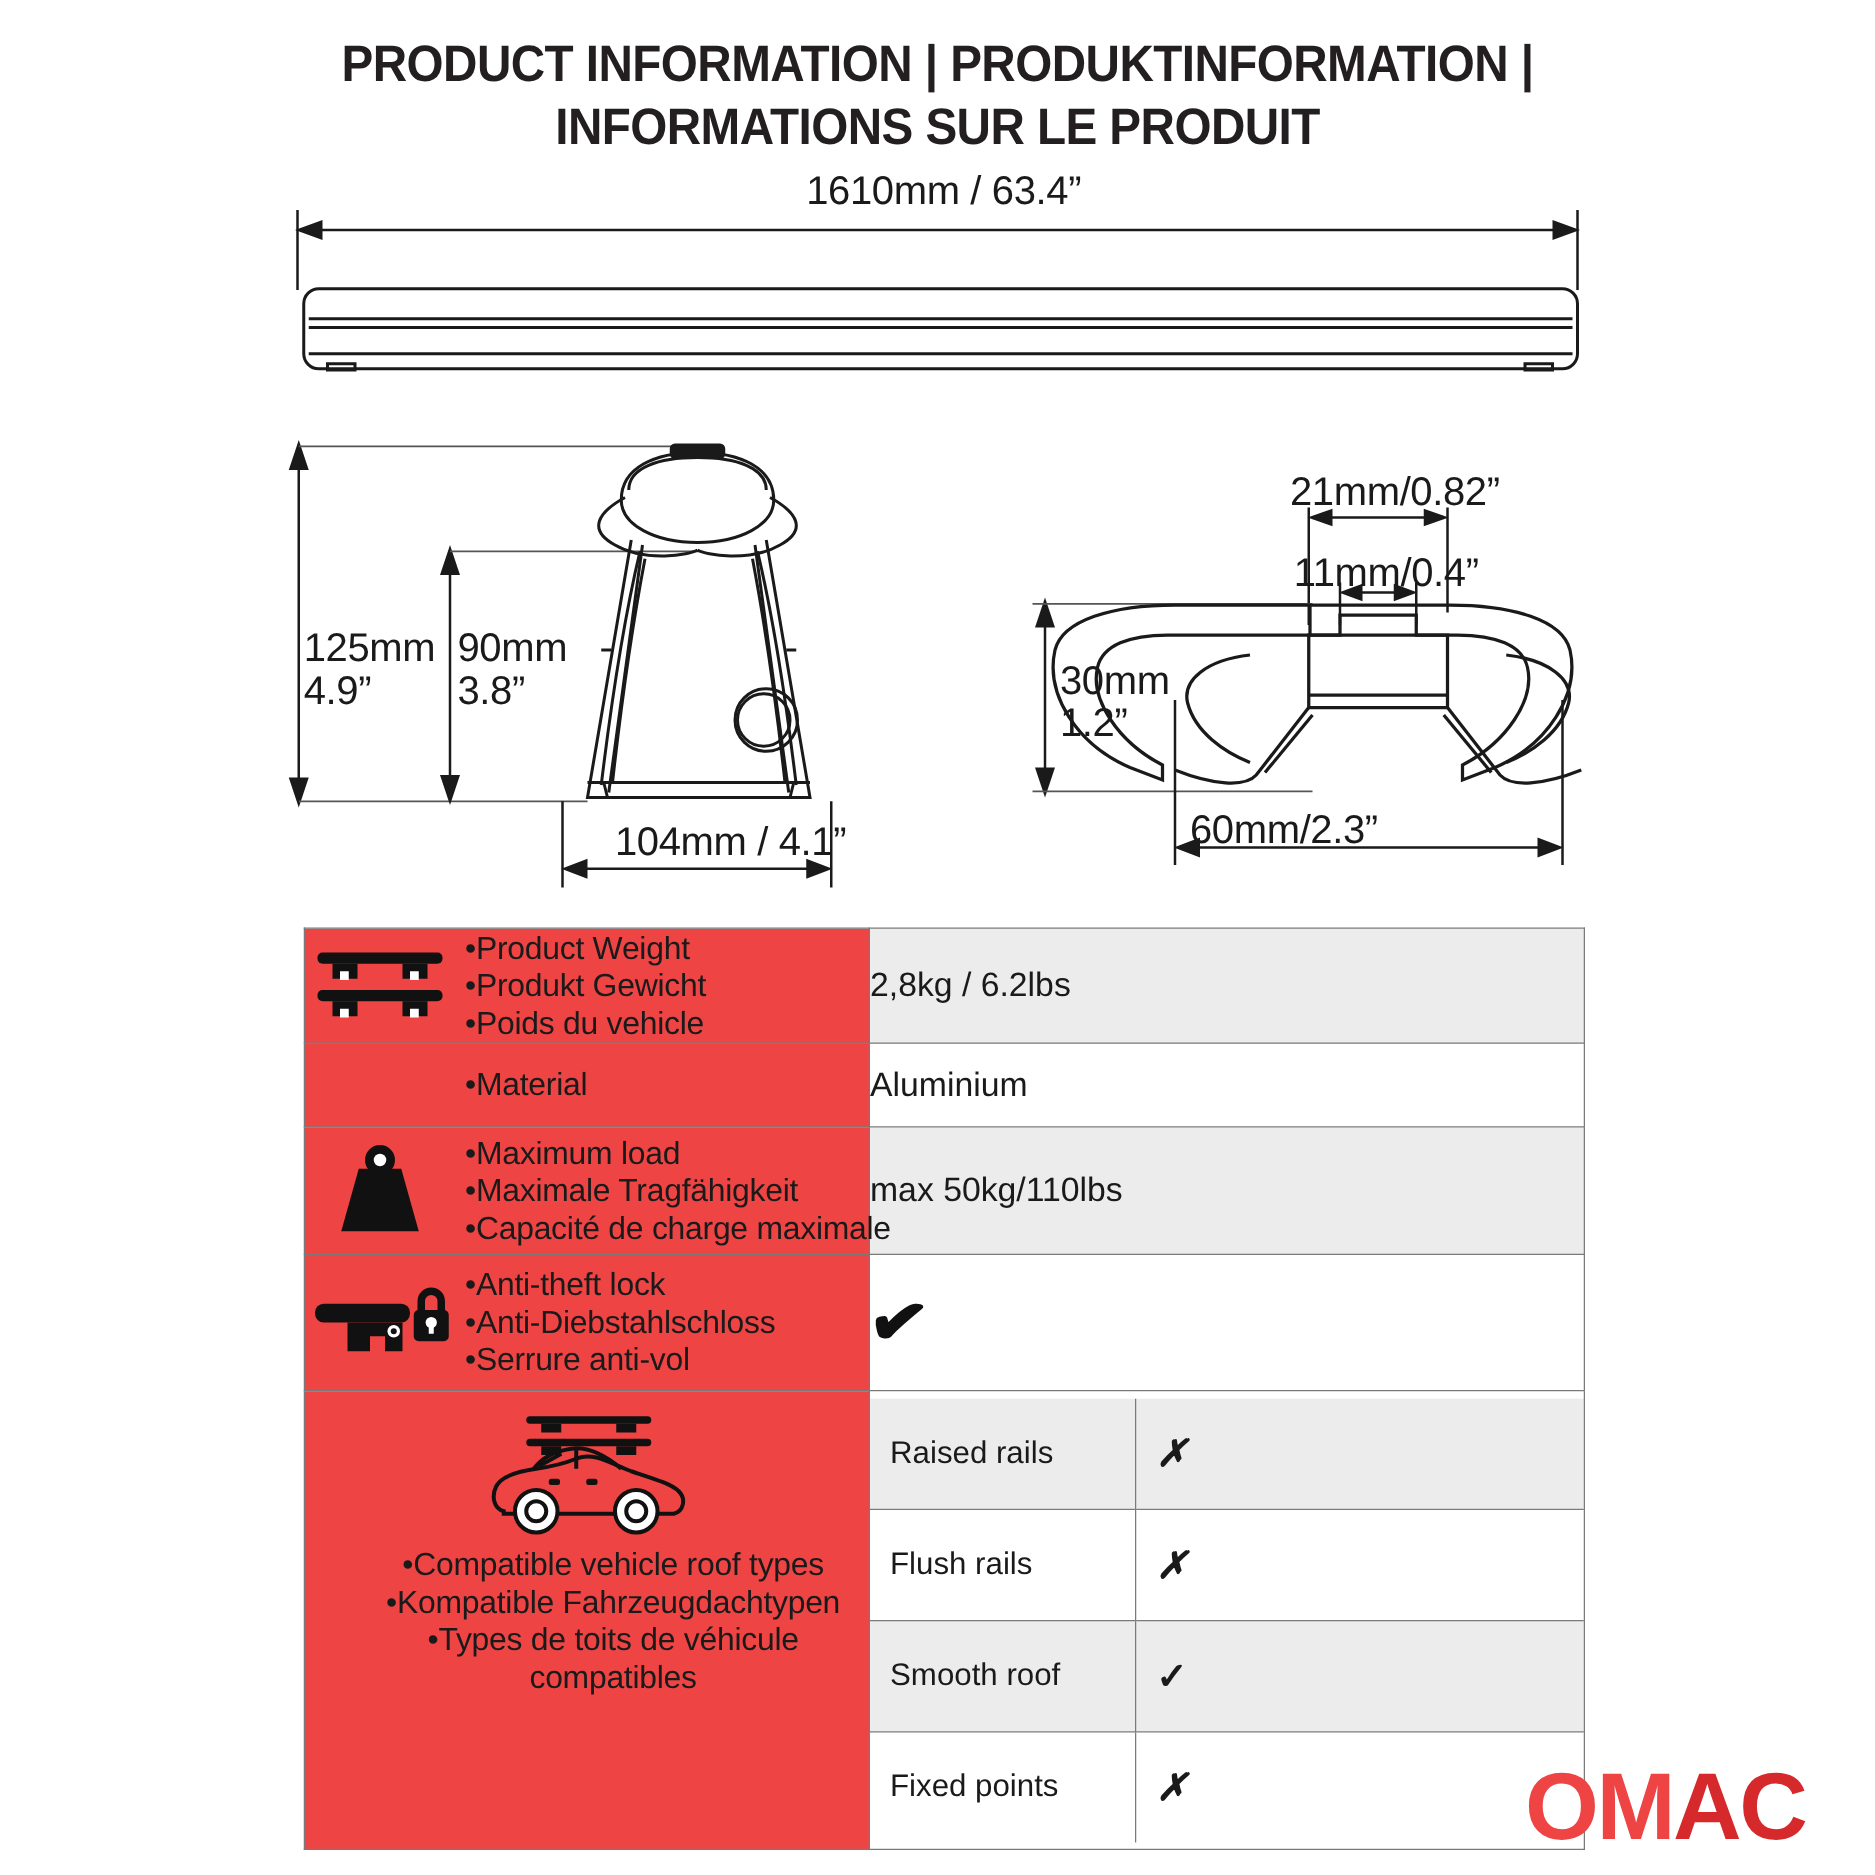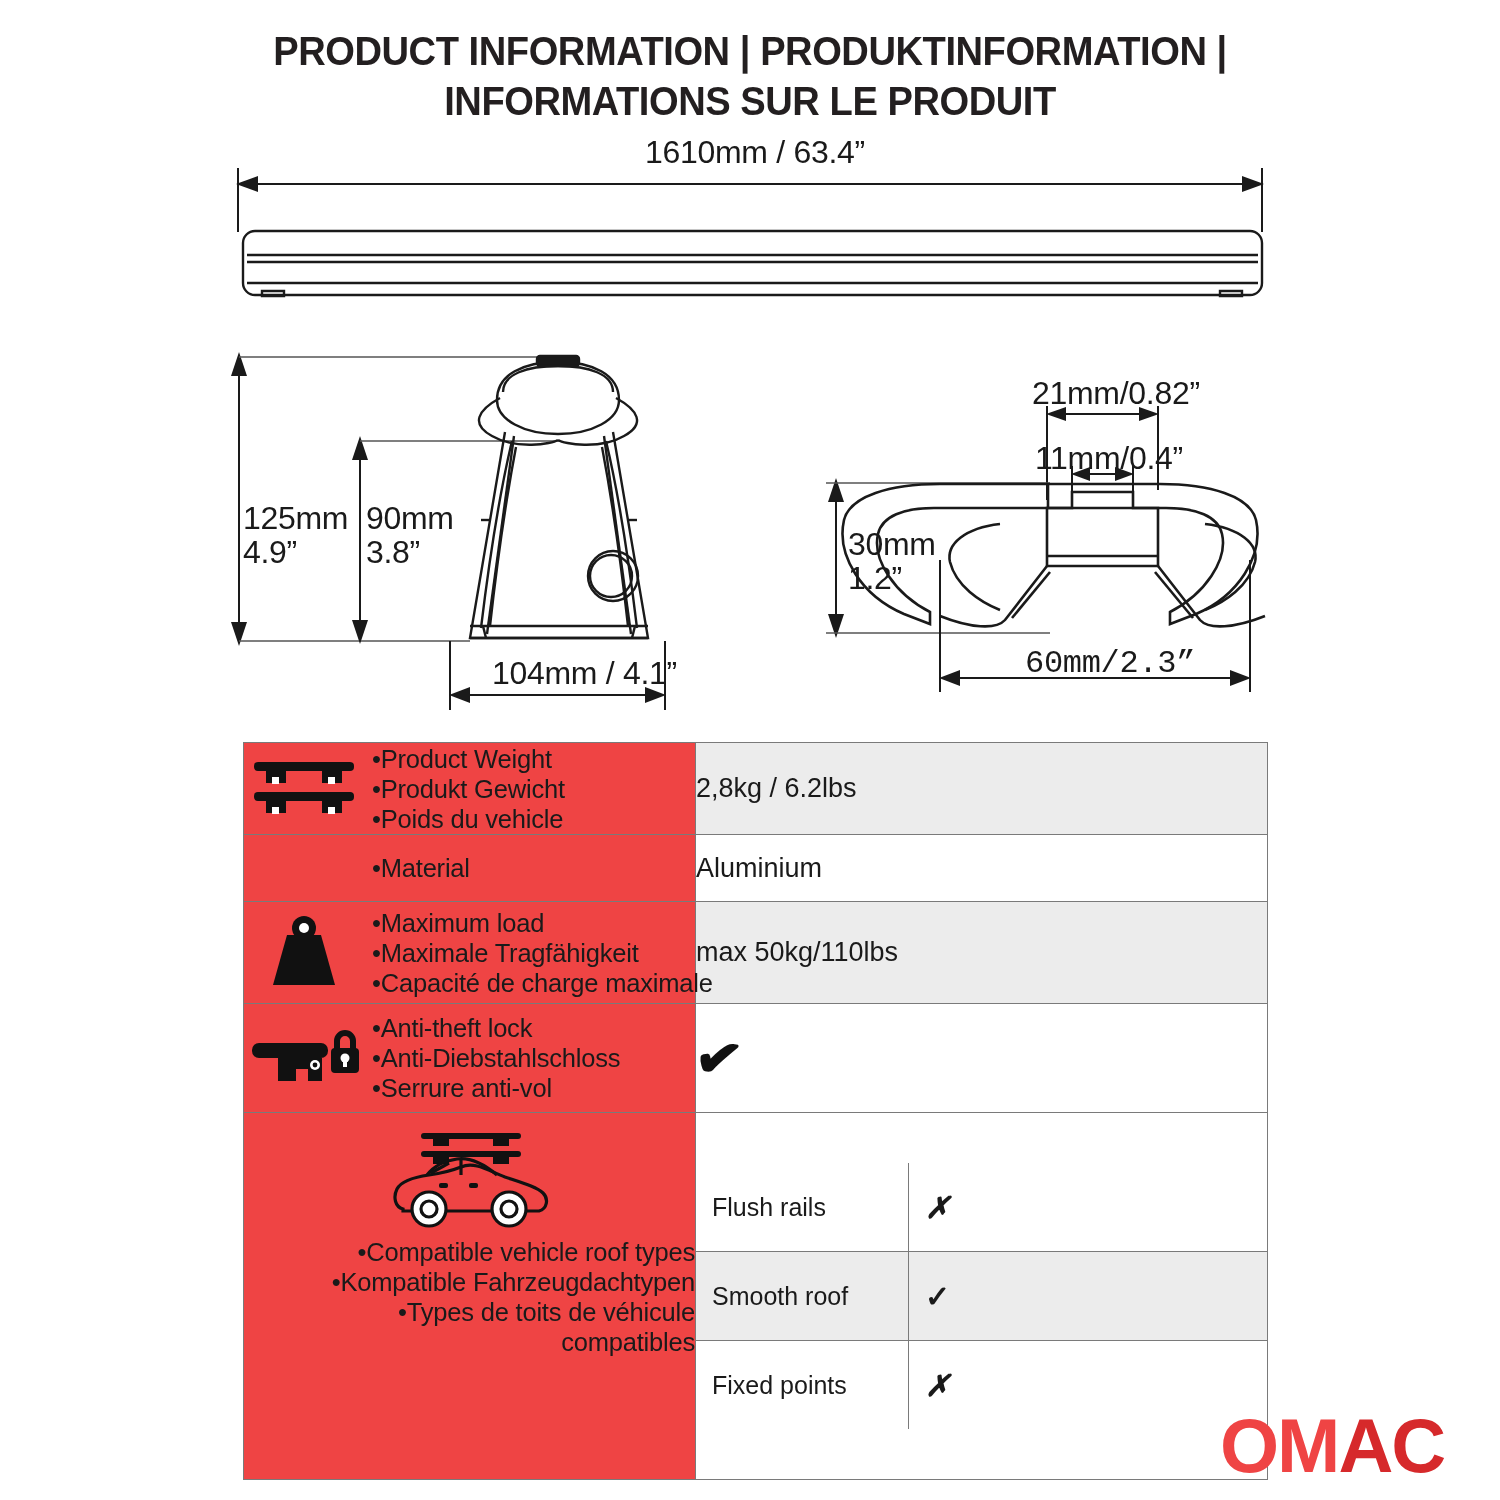--- a/index.html
+++ b/index.html
@@ -124,21 +124,21 @@
   .roof-table td.rt-name { width: 196px; }
   .roof-table tr td:first-child { border-left: none; }
   .roof-table tr:first-child td { border-top: none; }
   .roof-table tr:last-child td { border-bottom: none; }
   .roof-table tr td:last-child { border-right: none; }
   .mark-yes { font-size: 30px; font-weight: bold; }
   .mark-no  { font-size: 30px; font-weight: bold; font-style: italic; }
 
   .vehicle-label-cell {
     padding: 4px 4px 4px 10px;
-    text-align: right;
+    text-align: center;
   }
   .vehicle-icon-row {
     display: flex;
     justify-content: center;
     margin-bottom: 4px;
   }
   .vehicle-lines {
     font-size: 25.5px;
     line-height: 30px;
     letter-spacing: -0.2px;
@@ -172,21 +172,21 @@
 <div class="dim-text" style="left:243px; top:500px;">125mm</div>
 <div class="dim-text" style="left:243px; top:534px;">4.9”</div>
 <div class="dim-text" style="left:366px; top:500px;">90mm</div>
 <div class="dim-text" style="left:366px; top:534px;">3.8”</div>
 <div class="dim-text" style="left:492px; top:655px;">104mm / 4.1”</div>
 
 <div class="dim-text" style="left:1032px; top:375px;">21mm/0.82”</div>
 <div class="dim-text" style="left:1035px; top:440px;">11mm/0.4”</div>
 <div class="dim-text" style="left:848px; top:526px;">30mm</div>
 <div class="dim-text" style="left:848px; top:560px;">1.2”</div>
-<div class="dim-text" style="left:1025px; top:645px;font-family:Liberation Mono, monospace;">60mm/2.3”</div>
+<div class="dim-text" style="left:952px; top:645px;">60mm/2.3”</div>
 
 <svg class="svg-layer" viewBox="0 0 1500 1500">
   <g stroke="#1a1a1a" fill="none" stroke-width="2">
 
     <g>
       <line x1="238" y1="168" x2="238" y2="232"></line>
       <line x1="1262" y1="168" x2="1262" y2="232"></line>
       <line x1="245" y1="184" x2="1255" y2="184"></line>
       <polygon points="236,184 258,176 258,192" fill="#1a1a1a" stroke="none"></polygon>
       <polygon points="1264,184 1242,176 1242,192" fill="#1a1a1a" stroke="none"></polygon>
@@ -434,20 +434,24 @@
           <div>•Compatible vehicle roof types</div>
           <div>•Kompatible Fahrzeugdachtypen</div>
           <div>•Types de toits de véhicule</div>
           <div>compatibles</div>
         </div>
       </td>
       <td class="roof-wrap" style="padding:0;">
         <table class="roof-table">
           <tbody>
             <tr>
+              <td class="rt-name shaded">Raised rails</td>
+              <td class="shaded"><span class="mark-no">✗</span></td>
+            </tr>
+            <tr>
               <td class="rt-name">Flush rails</td>
               <td><span class="mark-no">✗</span></td>
             </tr>
             <tr>
               <td class="rt-name shaded">Smooth roof</td>
               <td class="shaded"><span class="mark-yes">✓</span></td>
             </tr>
             <tr>
               <td class="rt-name">Fixed points</td>
               <td><span class="mark-no">✗</span></td>

